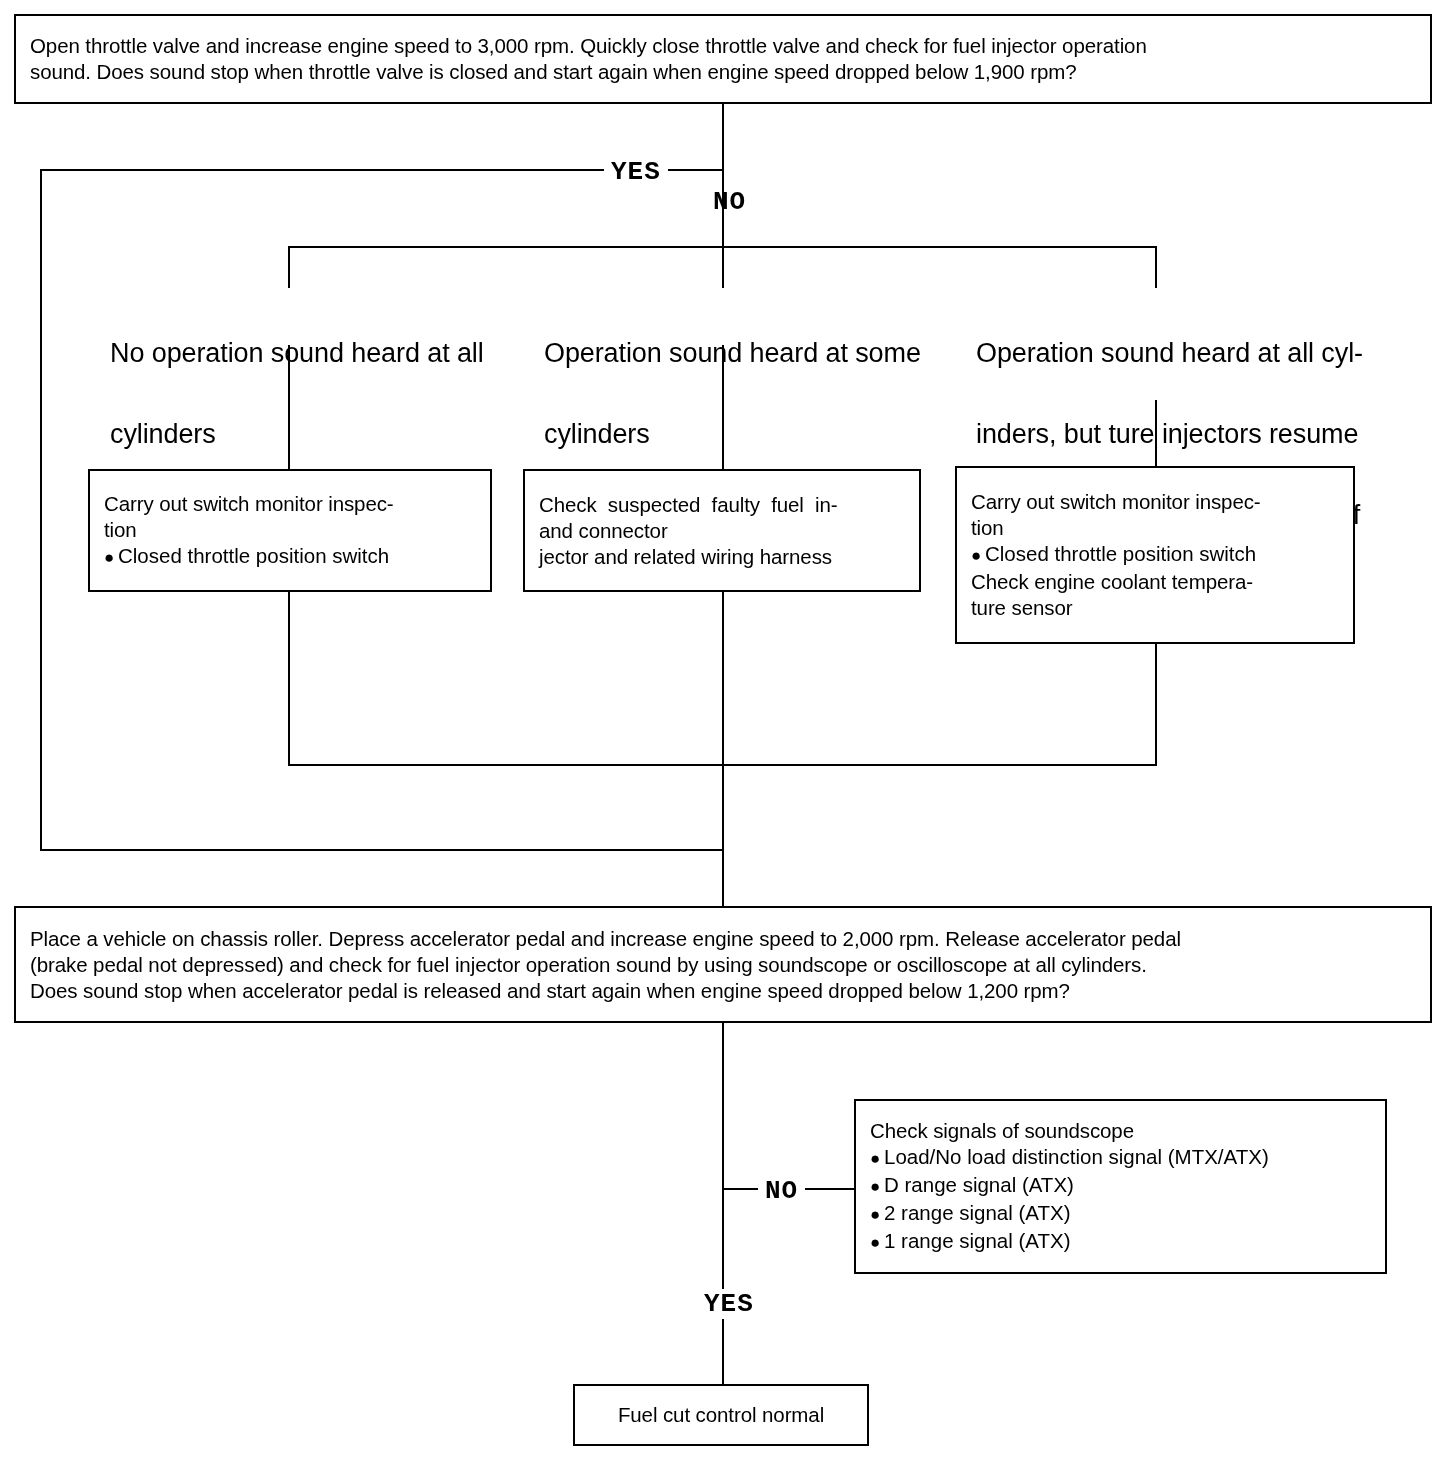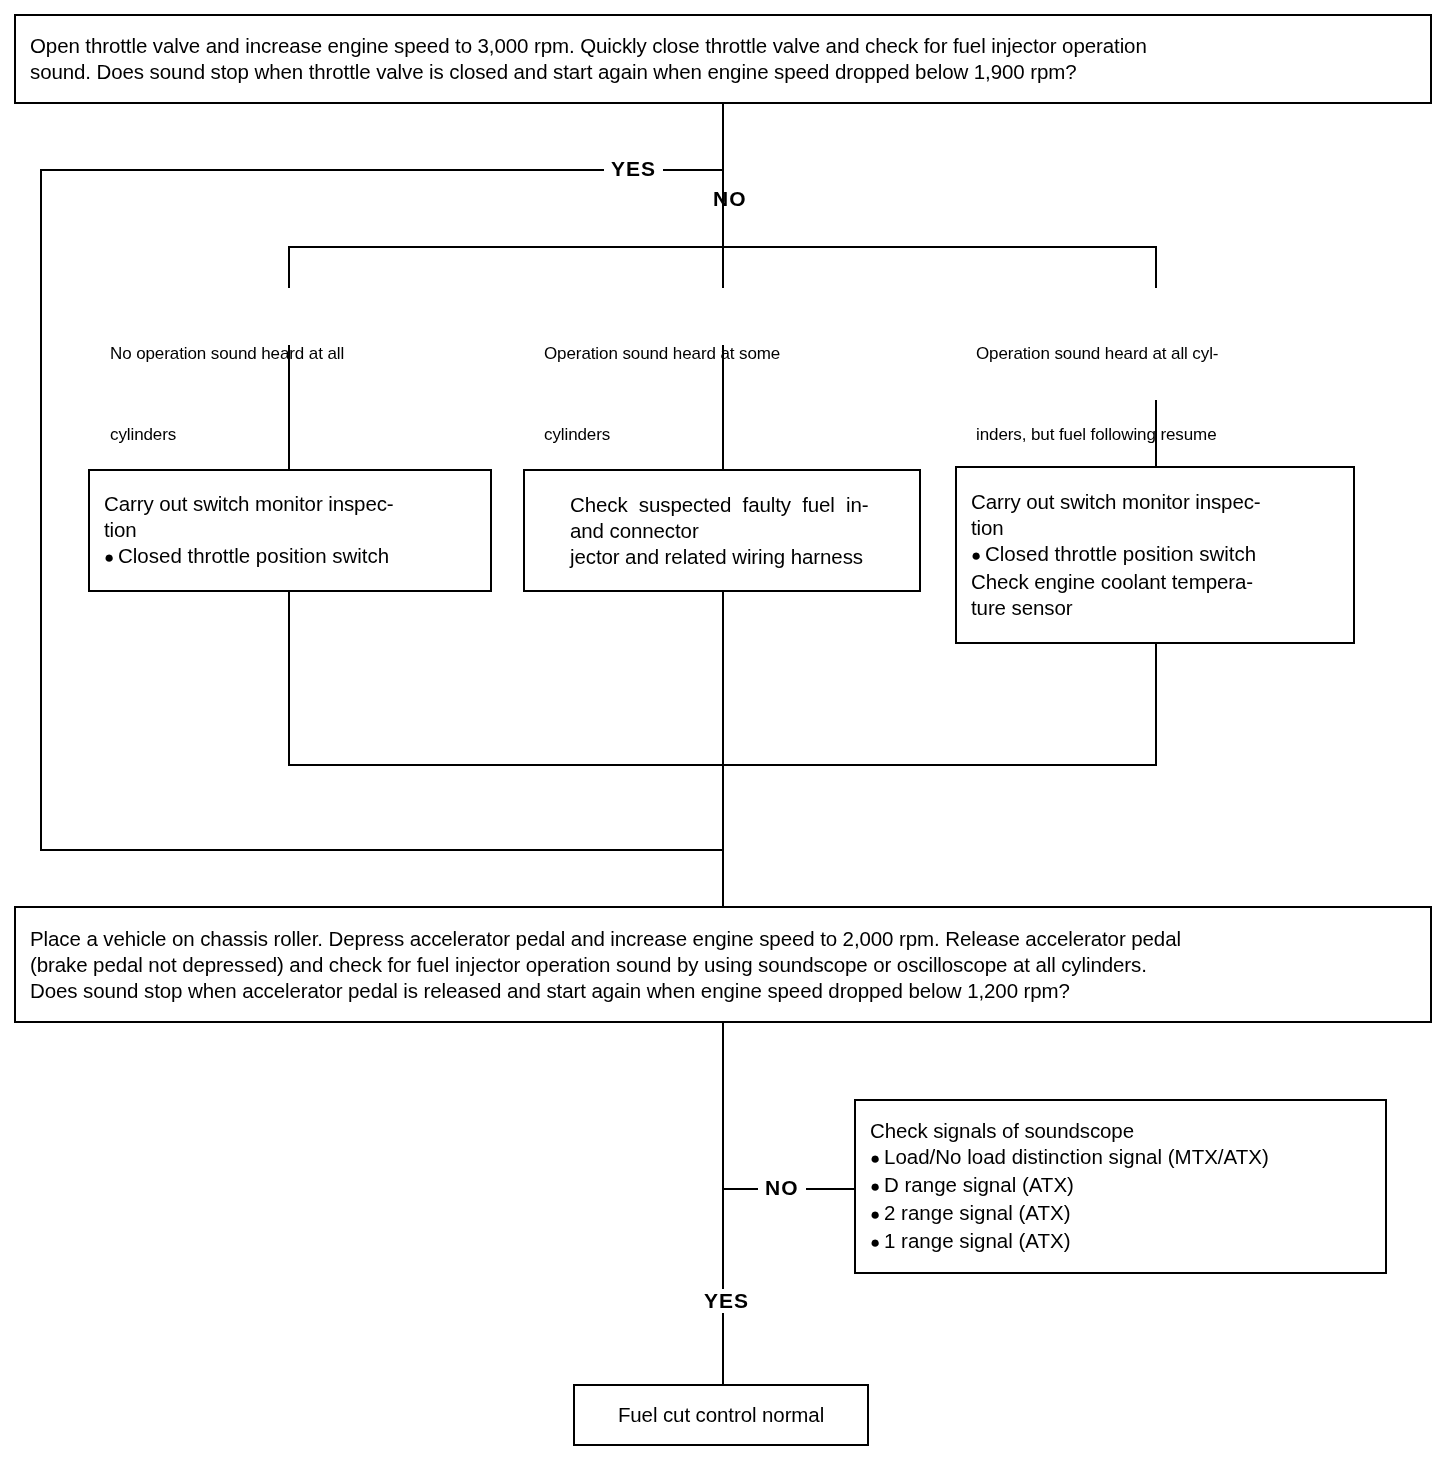--- a/index.html
+++ b/index.html
@@ -32,39 +32,40 @@
     line-height: 26px;
     padding: 0 14px;
     white-space: pre;
     letter-spacing: -0.1px;
   }
   .box.center .line {
     text-align: center;
   }
   .label-block {
     position: absolute;
-    font-size: 17px;
+    font-size: 27px;
     line-height: 27px;
     white-space: pre;
     letter-spacing: -0.1px;
   }
   .conn {
     position: absolute;
     background: #000;
   }
   .vline { width: 2px; }
   .hline { height: 2px; }
   .branch-label {
     position: absolute;
-    font-size: 21px;
+    font-size: 26px;
     font-weight: bold;
     letter-spacing: 1px;
     background: #fff;
     padding: 0 7px;
     white-space: nowrap;
+    font-family: Liberation Mono, monospace;
   }
   .bullet-row {
     display: flex;
     align-items: baseline;
     padding: 0 14px;
     font-size: 20.5px;
     line-height: 26px;
     white-space: pre;
   }
   .bullet-dot {
@@ -107,39 +108,39 @@
     <div>cylinders</div>
   </div>
 
   <div class="label-block" style="left:544px; top:286px; width:400px;">
     <div>Operation sound heard at some</div>
     <div>cylinders</div>
   </div>
 
   <div class="label-block" style="left:976px; top:286px; width:400px;">
     <div>Operation sound heard at all cyl-</div>
-    <div>inders, but fuel following resume</div>
+    <div>inders, but ture injectors resume</div>
     <div>operation at engine speed out of</div>
     <div>specification</div>
   </div>
 
   <div class="conn vline" style="left:288px; top:345px; height:124px;"></div>
   <div class="conn vline" style="left:722px; top:345px; height:124px;"></div>
   <div class="conn vline" style="left:1155px; top:400px; height:66px;"></div>
 
   <div class="box" style="left:88px; top:469px; width:404px; height:123px;">
     <div class="line">Carry out switch monitor inspec-</div>
     <div class="line">tion</div>
     <div class="bullet-row">
       <span class="bullet-dot">●</span>
       <span>Closed throttle position switch</span>
     </div>
   </div>
 
-  <div class="box" style="left:523px; top:469px; width:398px; height:123px;padding-left:31px;">
+  <div class="box" style="left:523px; top:469px; width:398px; height:123px;">
     <div class="line">Check  suspected  faulty  fuel  in-</div>
     <div class="line">and connector</div>
     <div class="line">jector and related wiring harness</div>
   </div>
 
   <div class="box" style="left:955px; top:466px; width:400px; height:178px;">
     <div class="line">Carry out switch monitor inspec-</div>
     <div class="line">tion</div>
     <div class="bullet-row">
       <span class="bullet-dot">●</span>

